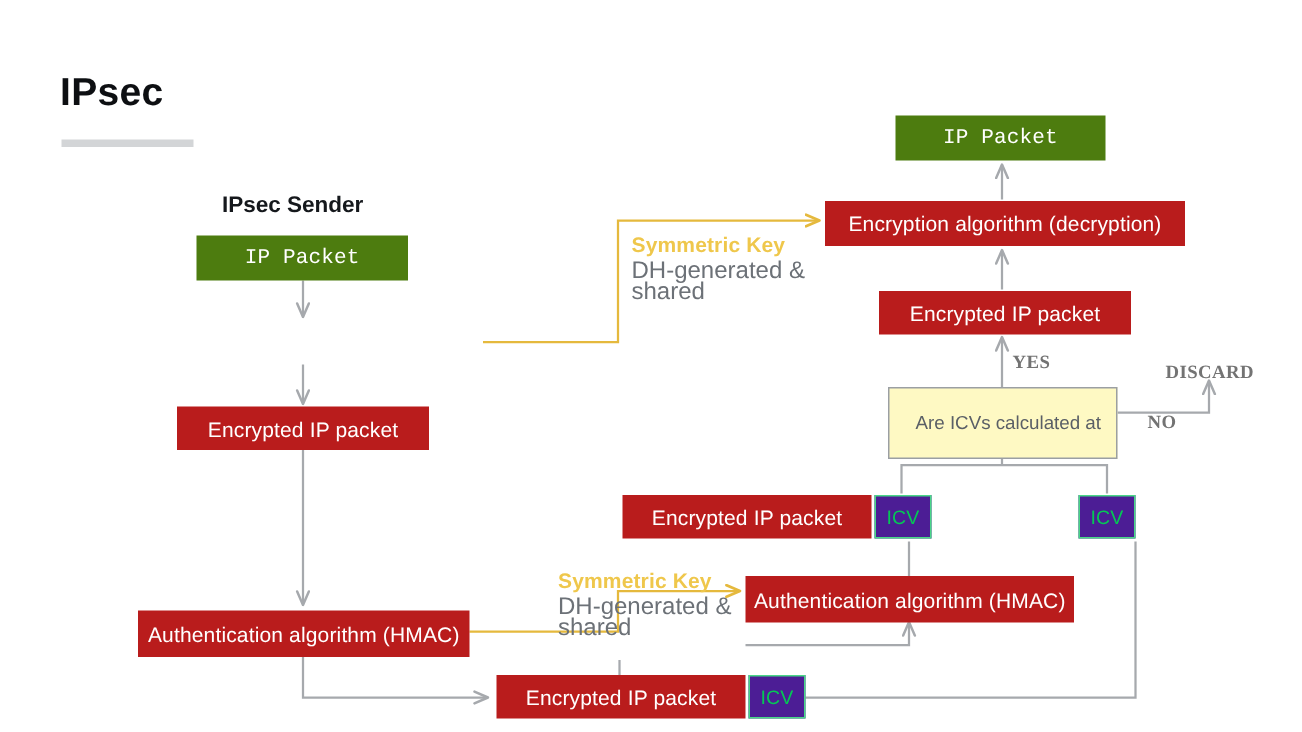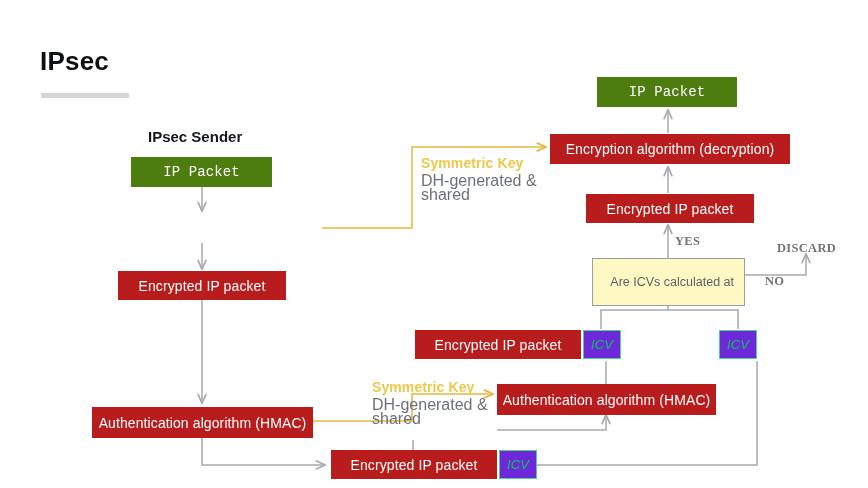--- a/index.html
+++ b/index.html
@@ -11,21 +11,21 @@
   #canvas{position:absolute;left:0;top:16px;width:868px;height:488px;border-radius:11px;}
   svg.wires{position:absolute;left:0;top:0;width:868px;height:488px;pointer-events:none;}
 
   .node{position:absolute;box-sizing:border-box;display:flex;align-items:center;justify-content:center;}
   .box-text{color:#ffffff;font-size:14px;letter-spacing:.1px;white-space:nowrap;}
 
   .orange{background:#4d7c0f;font-family:Liberation Mono, monospace;}
   .teal{background:#b91c1c;}
   .green{background:#b91c1c;}
 
-  .icv{background:#6d28d9;border:1.6px solid #49D787;box-sizing:border-box;font-style:italic;}
+  .icv{background:#4c1d95;border:1.6px solid #49D787;box-sizing:border-box;}
   .icv .box-text{color:#05C755;font-size:13px;}
 
   .decision{background:#fef9c3;border:1.2px solid #9b9fa3;box-sizing:border-box;
             flex-direction:column;align-items:flex-end;justify-content:center;padding:23px 10px;}
   .decision .q{color:#5a5f66;font-size:12.5px;line-height:16px;white-space:nowrap;}
 
   .heading{position:absolute;font-size:15px;font-weight:bold;color:#15181c;white-space:nowrap;}
   .title{position:absolute;font-size:26px;font-weight:bold;color:#0d0f12;letter-spacing:.2px;}
   .title-rule{position:absolute;background:#d3d5d7;}
 

